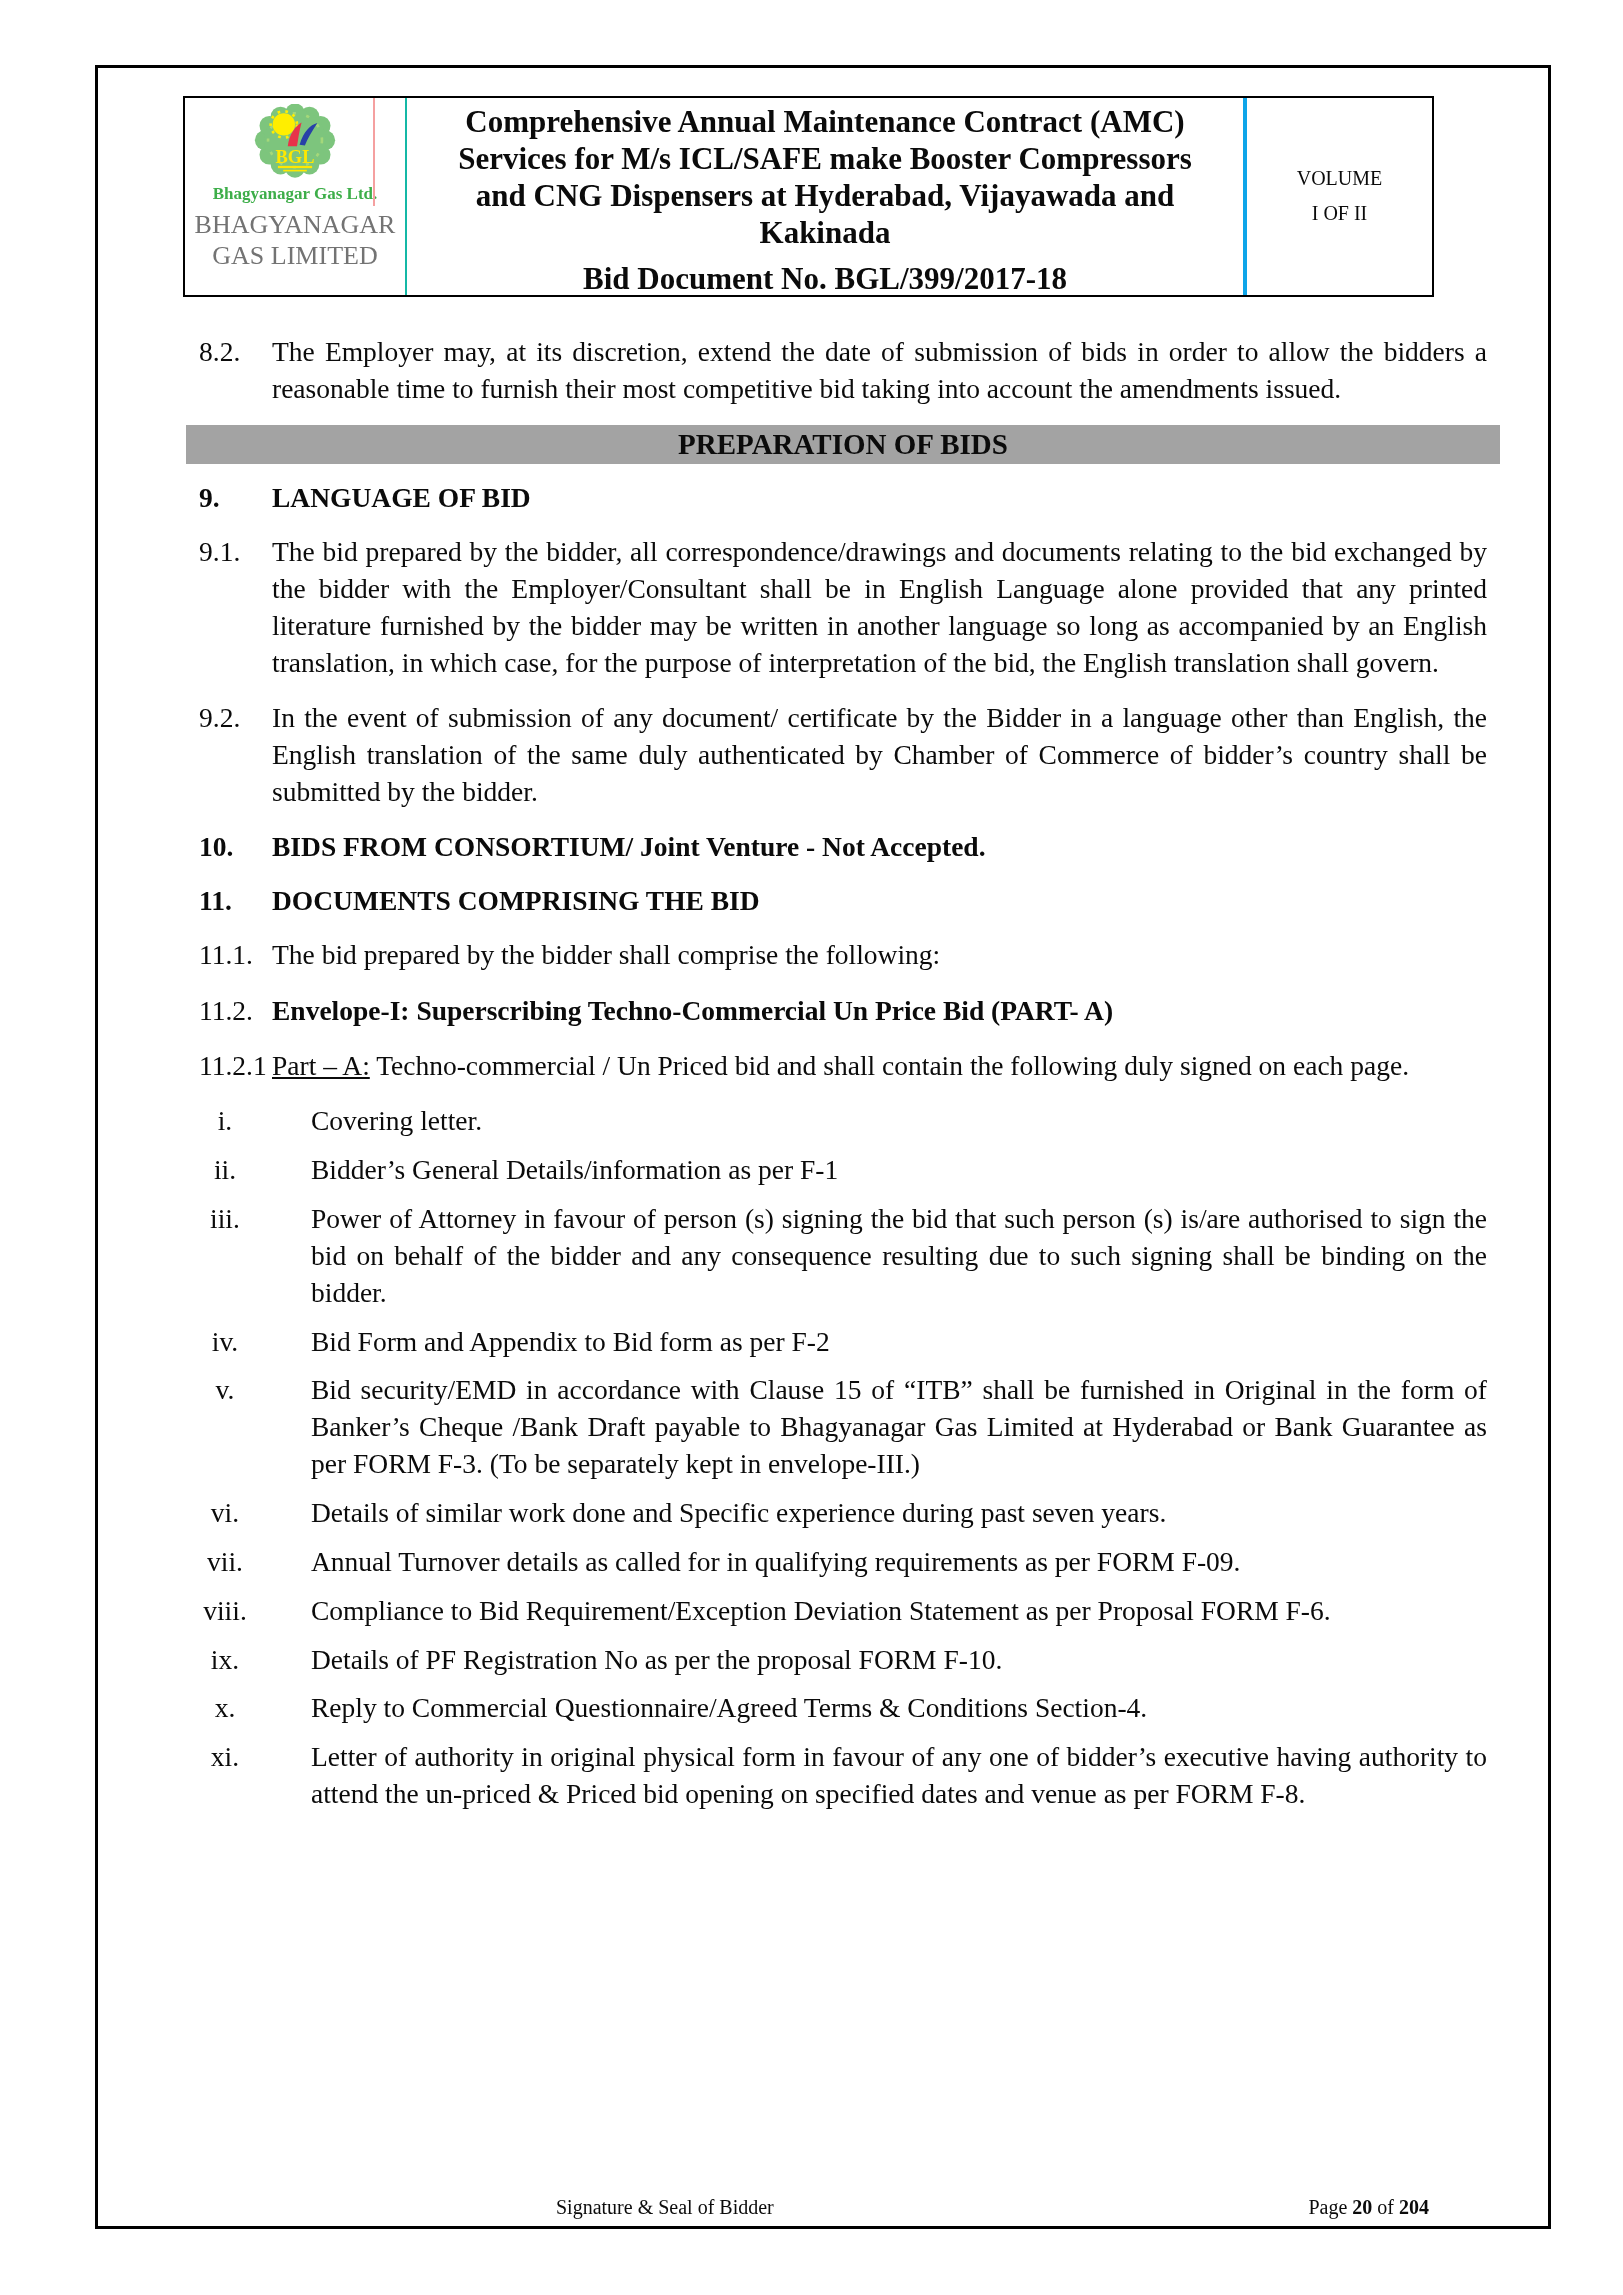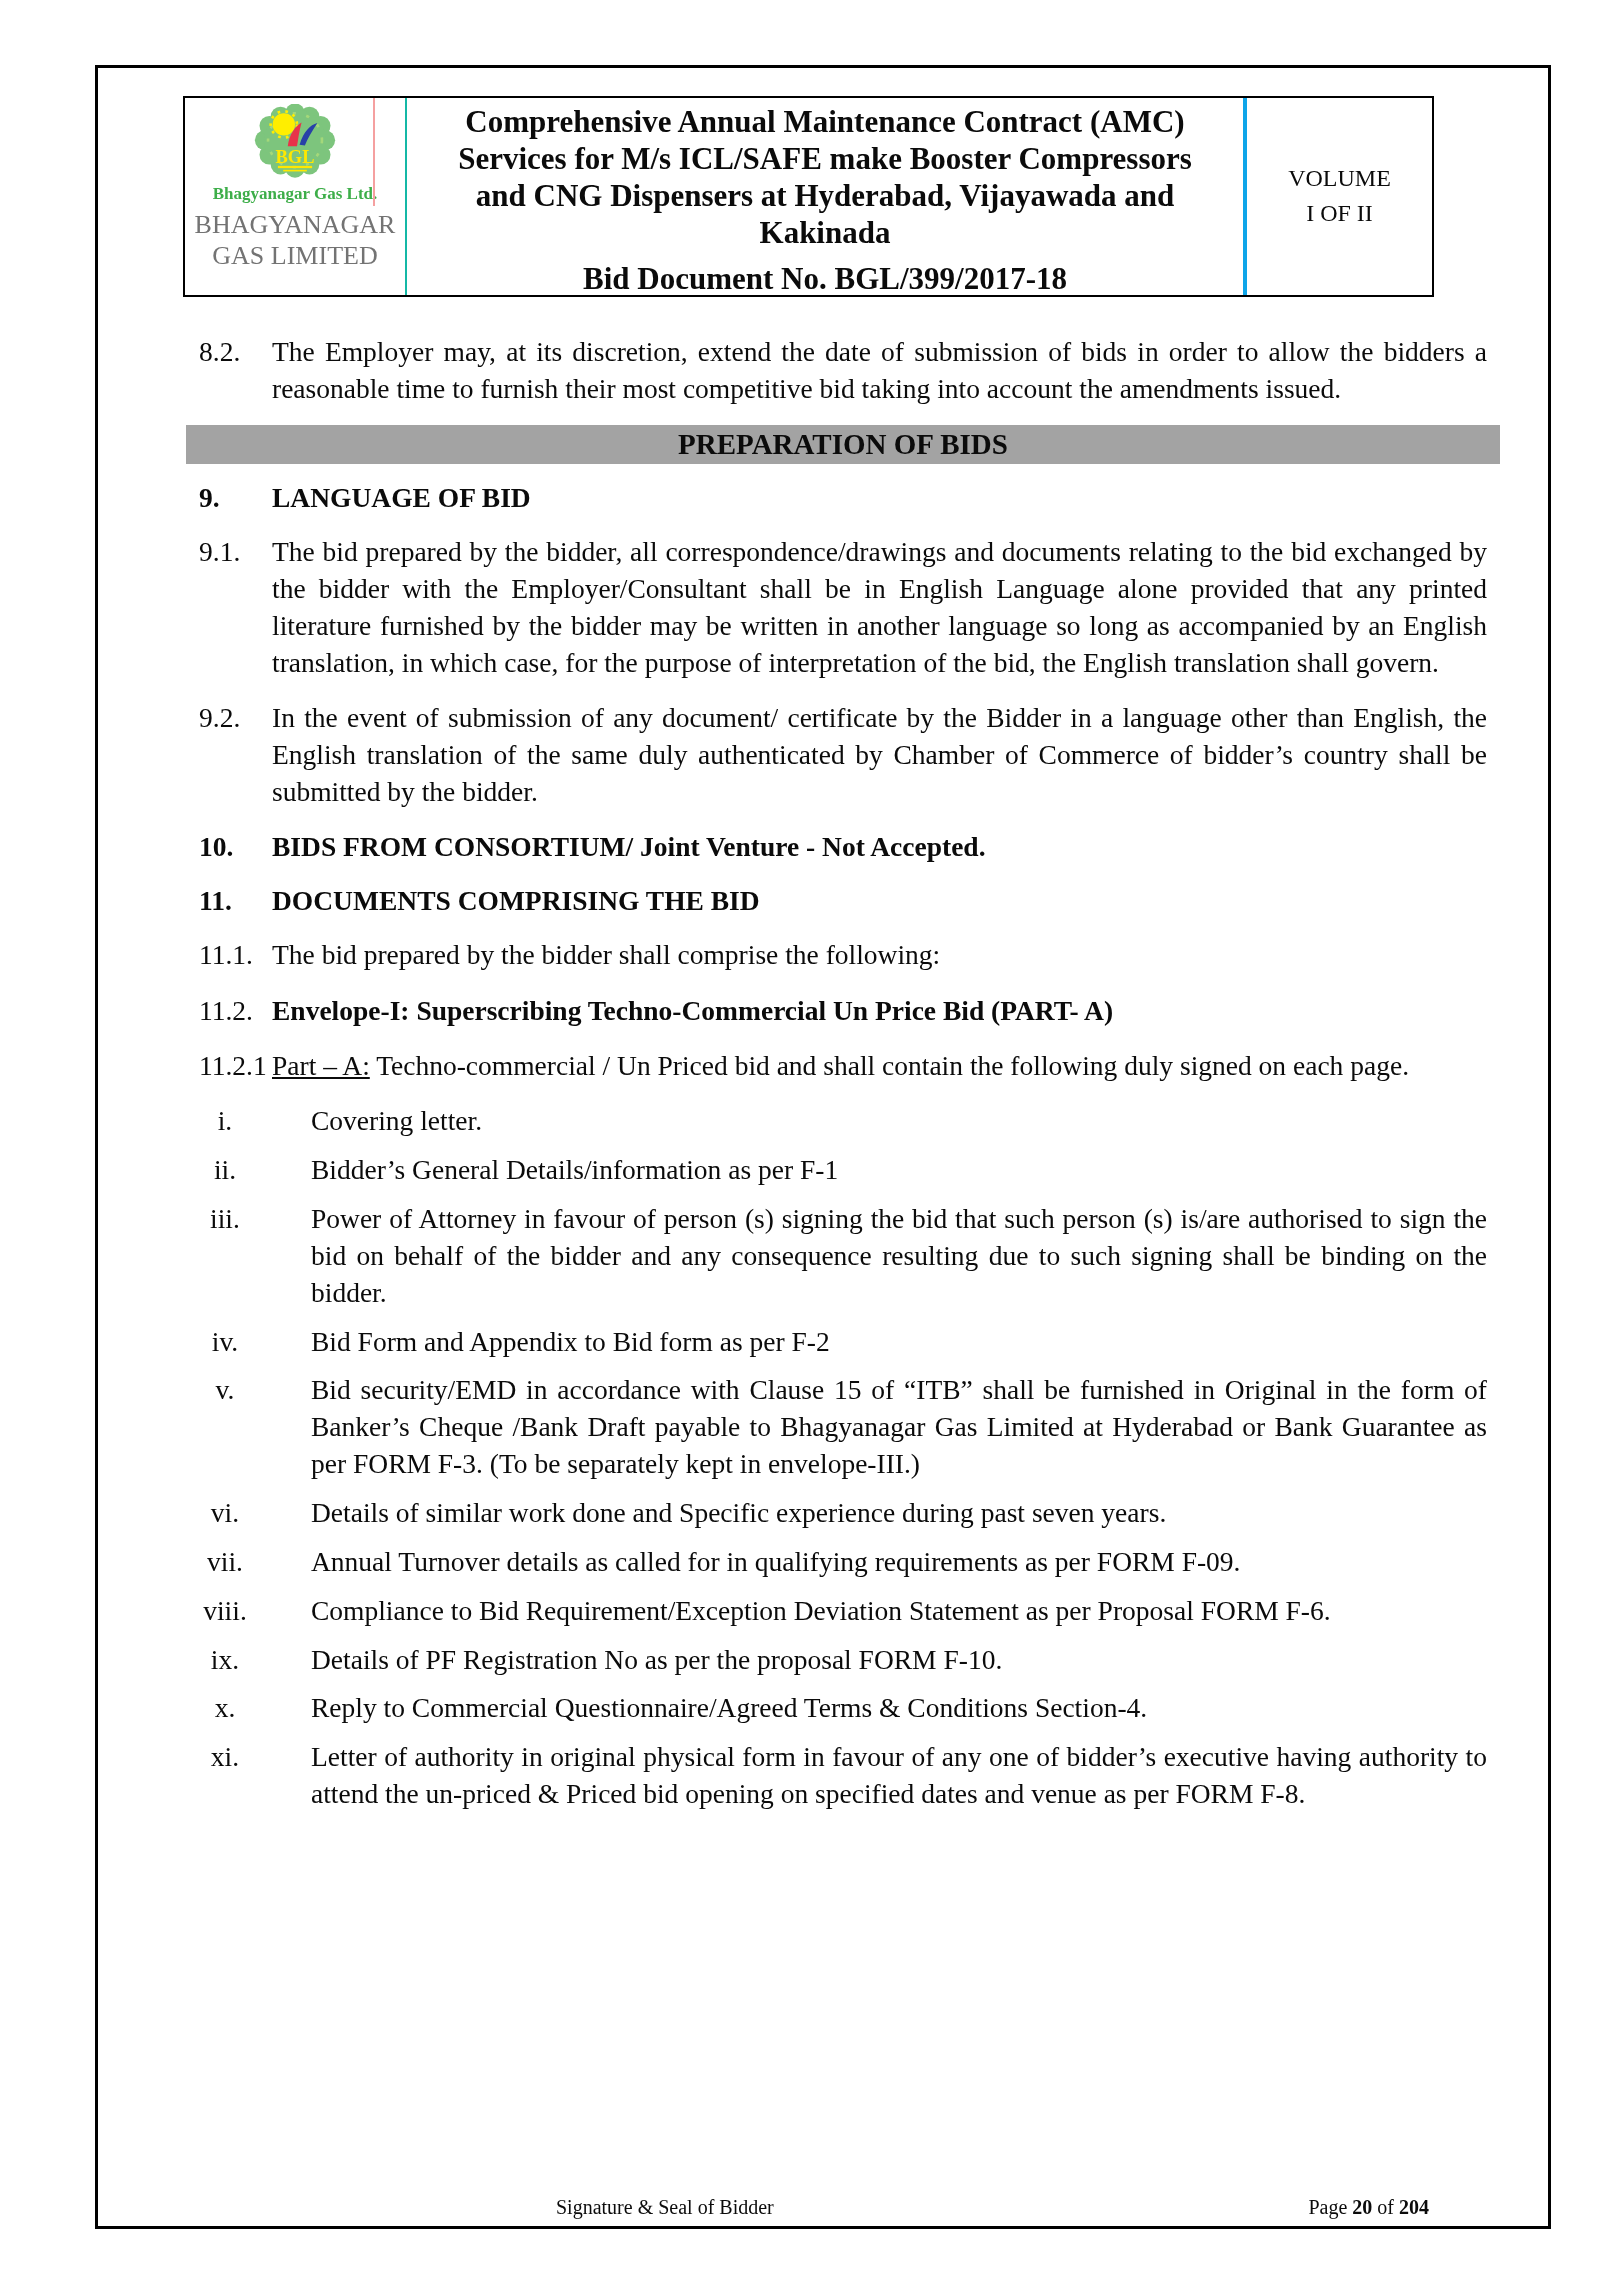--- a/index.html
+++ b/index.html
@@ -46,21 +46,21 @@
     font-weight:bold;
     font-size:31px;
     line-height:37px;
   }
   .cell-volume{
     width:185px;
     display:flex;
     flex-direction:column;
     justify-content:center;
     align-items:center;
-    font-size:24px;
+    font-size:20px;
     line-height:35px;
   }
   .doc-no{margin-top:9.2px;}
   .scan-artifact-line{
     position:absolute;
     left:188px; top:0;
     width:2px; height:108px;
     background:#f5a0a0;
   }
   .logo-caption{

